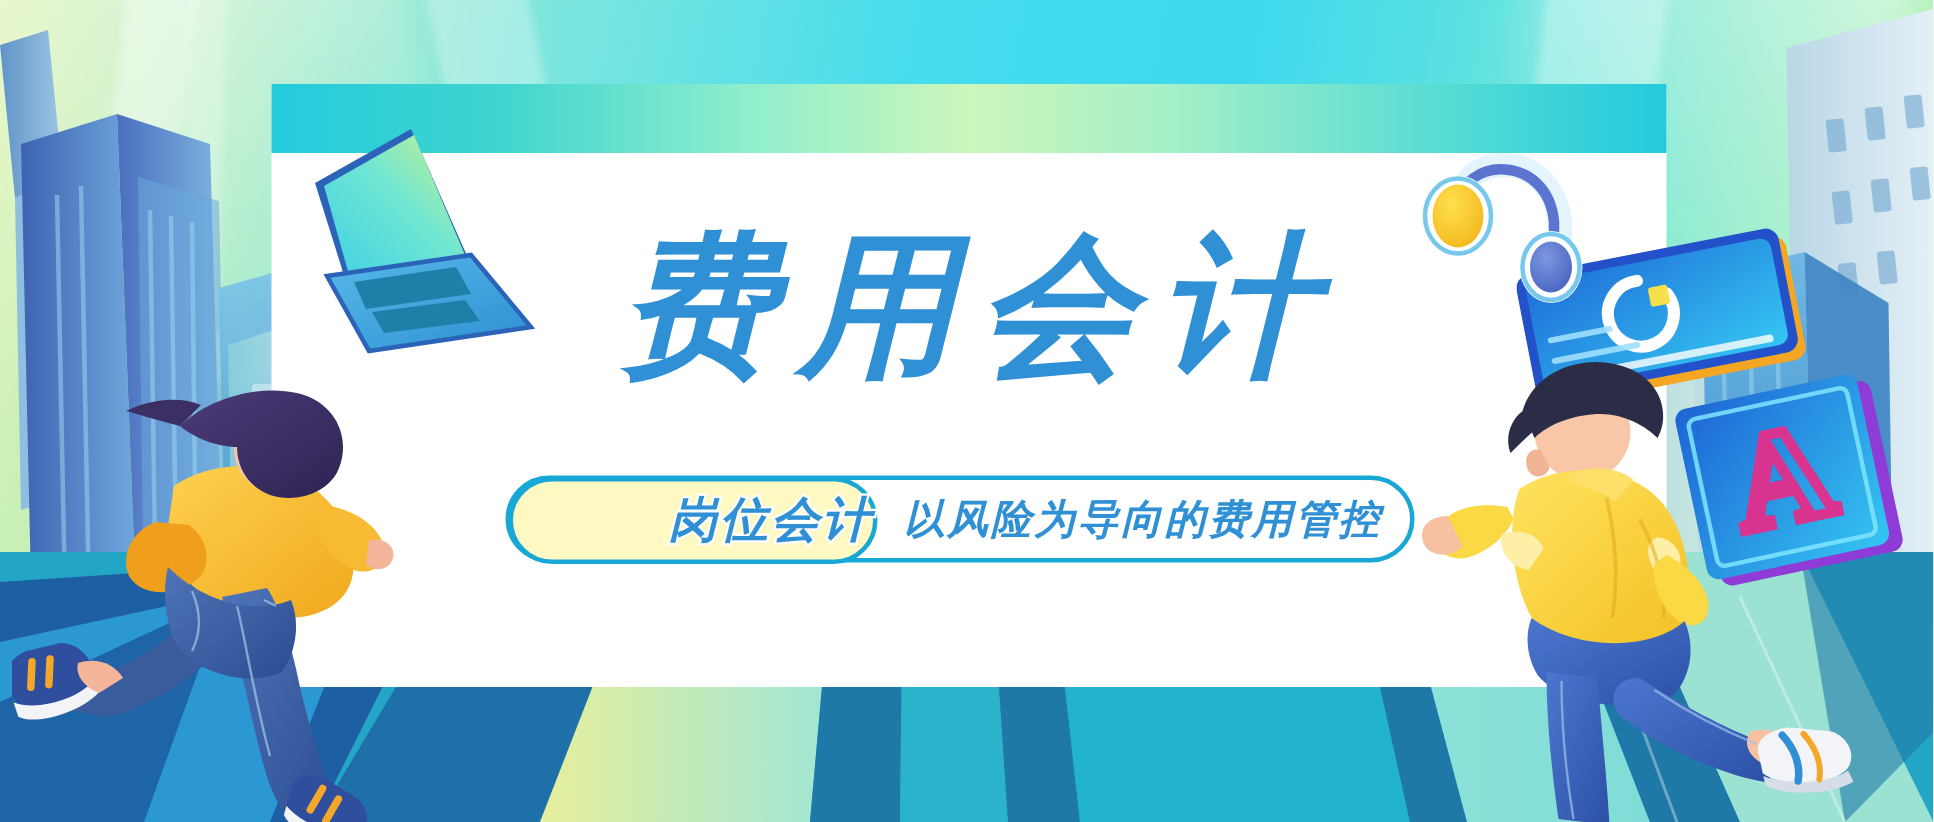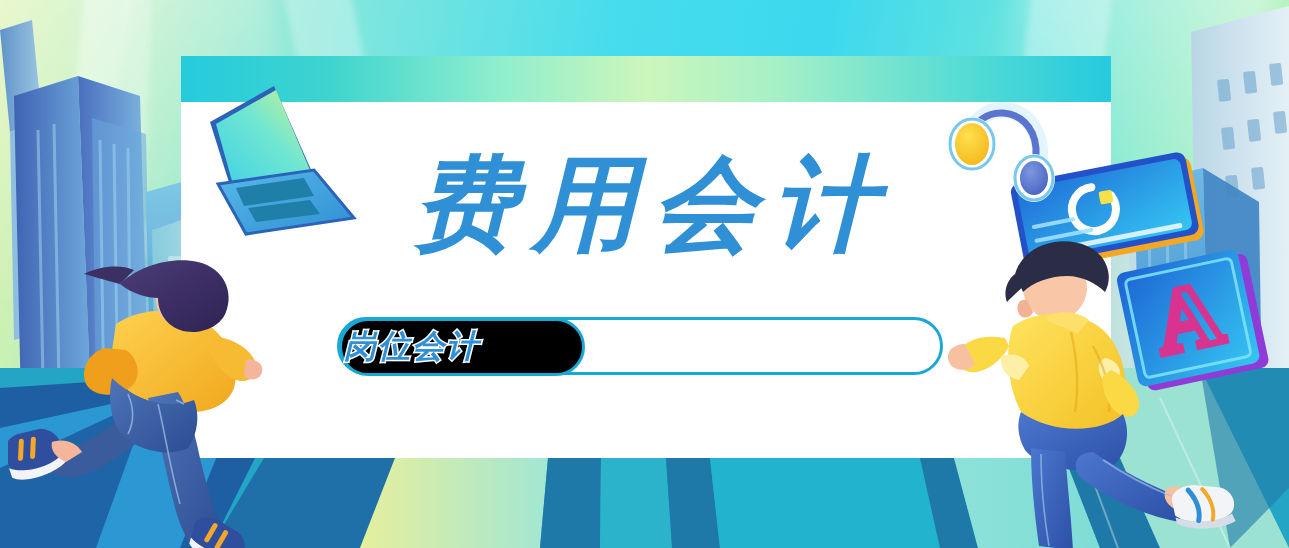--- a/index.html
+++ b/index.html
@@ -131,24 +131,24 @@
   }
   .pill-badge {
     position: absolute;
     left: -1px;
     top: -2px;
     width: 246px;
     height: 58px;
     box-sizing: border-box;
     border: 3px solid #19a8d6;
     border-radius: 30px;
-    background: #000000;
+    background: #fef9c3;
     display: flex;
     align-items: center;
-    justify-content: flex-start;
+    justify-content: flex-end;
   }
   .pill-badge-text {
     font-family: "DejaVu Sans", "Liberation Sans", sans-serif;
     font-size: 32px;
     font-weight: bold;
     font-style: italic;
     letter-spacing: 2px;
     color: #2f90d5;
     text-indent: 2px;
     -webkit-text-stroke: 3px #ffffff;
@@ -437,20 +437,21 @@
     <ellipse cx="24" cy="52" rx="22" ry="25" fill="none" stroke="#76c8ec" stroke-width="3"></ellipse>
     <ellipse cx="24" cy="52" rx="17" ry="21" fill="url(#hpY)"></ellipse>
     <ellipse cx="86" cy="86" rx="21" ry="24" fill="#ffffff"></ellipse>
     <ellipse cx="86" cy="86" rx="19" ry="22" fill="none" stroke="#76c8ec" stroke-width="3"></ellipse>
     <ellipse cx="86" cy="86" rx="14" ry="17" fill="url(#hpB)"></ellipse>
   </svg>
 
   <div class="title">费用会计</div>
 
   <div class="pill">
+    <div class="pill-tagline">以风险为导向的费用管控</div>
     <div class="pill-badge">
       <span class="pill-badge-text">岗位会计</span>
     </div>
   </div>
 
   <svg class="person person-left" width="300" height="300" viewBox="0 0 300 300">
     <defs>
       <linearGradient id="wTop" x1="0" y1="0" x2="1" y2="1">
         <stop offset="0" stop-color="#ffd14f"></stop>
           <stop offset="1" stop-color="#f0a81e"></stop>

